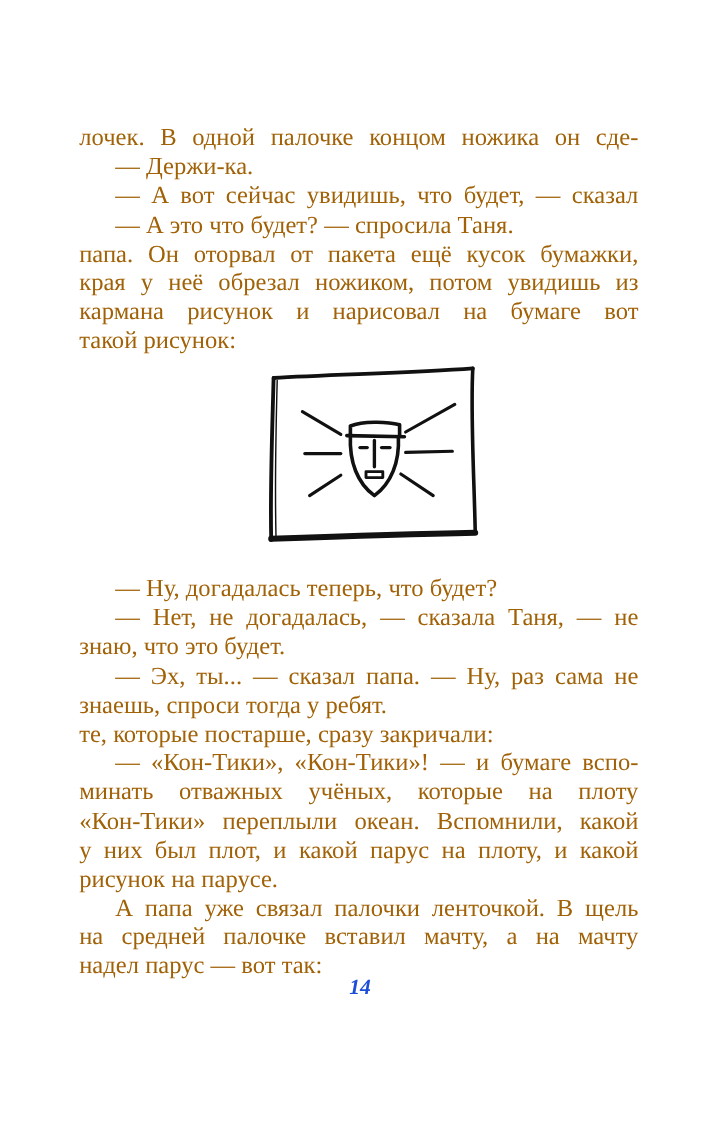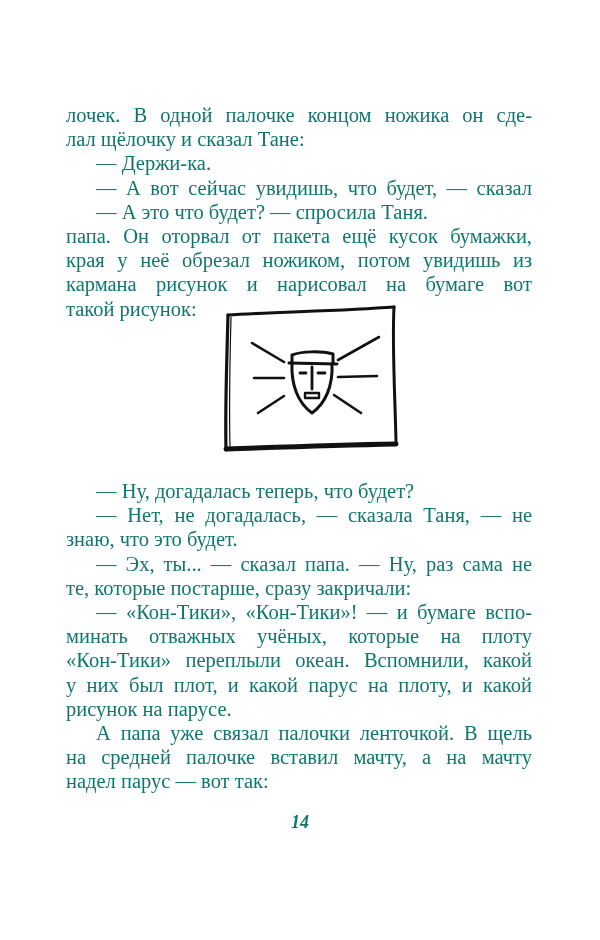--- a/index.html
+++ b/index.html
@@ -4,21 +4,21 @@
 <style>
   html, body { margin: 0; padding: 0; background: #ffffff; }
   body { width: 600px; height: 940px; position: relative; overflow: hidden; }
   .page { position: absolute; left: 0; top: 0; width: 600px; height: 940px; background: #fff; }
   .text {
     position: absolute;
     left: 66px;
     width: 466px;
     font-family: "Liberation Serif", "DejaVu Serif", serif;
     font-size: 20.5px;
-    color: #0f766e;
+    color: #a16207;
   }
   .line {
     height: 24.2px;
     line-height: 24.2px;
     white-space: nowrap;
     text-align: justify;
     text-align-last: justify;
   }
   .line.last { text-align-last: left; }
   .line.indent { padding-left: 30px; }
@@ -33,31 +33,30 @@
   }
   .pagenum {
     position: absolute;
     left: 0; width: 600px;
     top: 812px;
     text-align: center;
     font-family: "Liberation Serif", "DejaVu Serif", serif;
     font-style: italic;
     font-weight: bold;
     font-size: 18px;
-    color: #0f766e;
+    color: #1d4ed8;
   }
 </style>
 </head>
 <body>
 
 <div class="page">
 
   <div class="text block1">
     <div class="line">лочек. В одной палочке концом ножика он сде-</div>
-    <div class="line last">лал щёлочку и сказал Тане:</div>
     <div class="line indent last">— Держи-ка.</div>
     <div class="line indent">— А вот сейчас увидишь, что будет, — сказал</div>
     <div class="line indent last">— А это что будет? — спросила Таня.</div>
     <div class="line">папа. Он оторвал от пакета ещё кусок бумажки,</div>
     <div class="line">края у неё обрезал ножиком, потом увидишь из</div>
     <div class="line">кармана рисунок и нарисовал на бумаге вот</div>
     <div class="line last">такой рисунок:</div>
   </div>
 
   <div class="figure">
@@ -89,20 +88,21 @@
         <rect x="83" y="88" width="14" height="5" stroke-width="2.4"></rect>
       </g>
     </svg>
   </div>
 
   <div class="text block2">
     <div class="line indent last">— Ну, догадалась теперь, что будет?</div>
     <div class="line indent">— Нет, не догадалась, — сказала Таня, — не</div>
     <div class="line last">знаю, что это будет.</div>
     <div class="line indent">— Эх, ты... — сказал папа. — Ну, раз сама не</div>
+    <div class="line last">знаешь, спроси тогда у ребят.</div>
     <div class="line last">те, которые постарше, сразу закричали:</div>
     <div class="line indent">— «Кон-Тики», «Кон-Тики»! — и бумаге вспо-</div>
     <div class="line">минать отважных учёных, которые на плоту</div>
     <div class="line">«Кон-Тики» переплыли океан. Вспомнили, какой</div>
     <div class="line">у них был плот, и какой парус на плоту, и какой</div>
     <div class="line last">рисунок на парусе.</div>
     <div class="line indent">А папа уже связал палочки ленточкой. В щель</div>
     <div class="line">на средней палочке вставил мачту, а на мачту</div>
     <div class="line last">надел парус — вот так:</div>
   </div>

